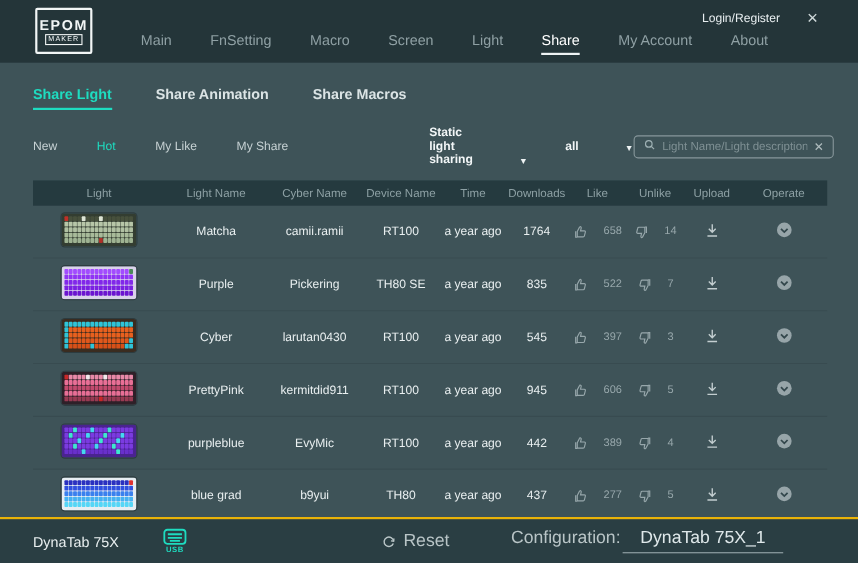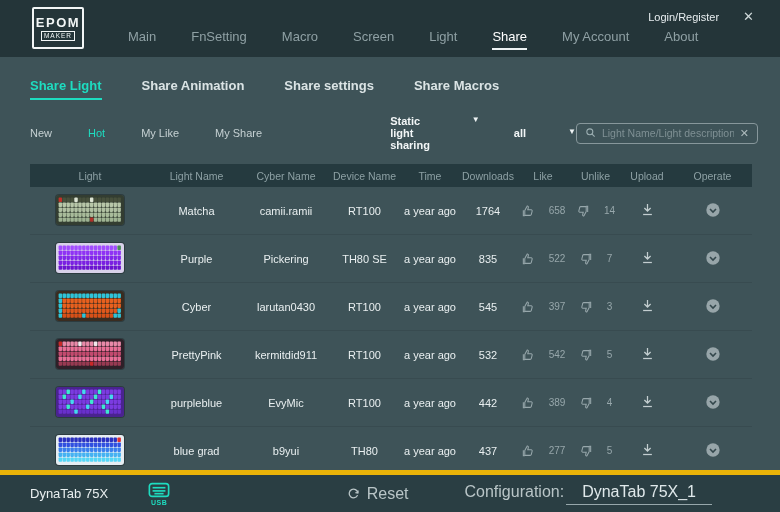--- a/index.html
+++ b/index.html
@@ -15,35 +15,35 @@
   .logo {
     position:absolute; left:32px; top:7px; width:52px; height:42px;
     border:2px solid #f2f6f6; border-radius:2px; color:#f2f6f6;
     display:flex; flex-direction:column; align-items:center; justify-content:center;
   }
   .logo .l1 { font-size:13px; font-weight:bold; letter-spacing:1.5px; line-height:13px; }
   .logo .l2 { font-size:6.5px; letter-spacing:1px; border:1px solid #f2f6f6; padding:0 2px; margin-top:2px; line-height:8px; }
   .nav { position:absolute; left:128px; bottom:7px; display:flex; gap:35px; font-size:13px; color:#8fa0a4; }
   .nav-item { cursor:pointer; padding-bottom:4px; border-bottom:2px solid transparent; white-space:nowrap; }
   .nav-item.active { color:#ffffff; border-bottom-color:#eef3f4; }
-  .top-right { position:absolute; right:26px; top:10px; display:flex; align-items:center; gap:24px; }
+  .top-right { position:absolute; right:36px; top:10px; display:flex; align-items:center; gap:24px; }
   .login { font-size:11px; color:#e8eef0; cursor:pointer; }
   .close-x { font-size:13px; color:#cfd9da; cursor:pointer; line-height:13px; }
 
   
   .tabs { display:flex; gap:40px; margin:21px 30px 0; font-size:13px; font-weight:bold; color:#dbe4e5; }
   .tab { cursor:pointer; padding-bottom:5px; border-bottom:2px solid transparent; }
   .tab.active { color:#1edcc0; border-bottom-color:#1edcc0; }
 
   
   .filter-row { display:flex; align-items:center; margin:15px 28px 0 30px; font-size:11px; color:#c6d1d3; }
   .flink { cursor:pointer; white-space:nowrap; }
   .flink.active { color:#1edcc0; }
   .fdiv { width:1px; height:12px; background:#6e7e82; margin:0 18px; }
-  .dd { display:flex; align-items:flex-start; font-size:11px; font-weight:bold; color:#f2f6f7; cursor:pointer; }
+  .dd { display:flex; align-items:flex-end; font-size:11px; font-weight:bold; color:#f2f6f7; cursor:pointer; }
   .dd .caret { margin-left:42px; font-size:8px; color:#eef3f4; }
   .dd1 { margin-left:128px; }
   .dd2 { margin-left:34px; }
   .search {
     margin-left:auto; width:182px; height:21px; border:1px solid #87979b; border-radius:4px;
     display:flex; align-items:center; padding:0 8px; color:#8fa1a5;
   }
   .search svg { flex:none; }
   .search input {
     flex:1; min-width:0; background:transparent; border:none; outline:none;
@@ -70,21 +70,21 @@
   .pager { display:flex; align-items:center; justify-content:center; height:27px; font-size:11px; color:#8da0a4; }
   .page, .pg-arrow { margin:0 11px; cursor:pointer; }
   .page.active { color:#ffffff; font-weight:bold; }
   .redirect { margin-left:26px; }
   .goto-input { width:34px; background:transparent; border:none; outline:none; color:#dfe8ea; font-size:11px; margin:0 4px; }
   .page-word { margin-left:4px; }
 
   
   .footer {
     position:absolute; left:0; right:0; bottom:0; height:42px; background:#2a3e43;
-    border-top:5px solid #eab308; display:flex; align-items:center; padding:0 68px 0 30px;
+    border-top:2px solid #eab308; display:flex; align-items:center; padding:0 68px 0 30px;
   }
   .device { font-size:13px; color:#e9eff0; }
   .usb { margin-left:40px; display:flex; flex-direction:column; align-items:center; color:#1edcc0; }
   .usb .lbl { font-size:7px; font-weight:bold; margin-top:1px; letter-spacing:0.5px; }
   .f-right { margin-left:auto; display:flex; align-items:center; color:#b9c5c7; font-size:16px; }
   .reset { display:flex; align-items:center; gap:7px; cursor:pointer; }
   .config { margin-left:56px; display:flex; align-items:baseline; }
   .config-value { border-bottom:1px solid #97a7ab; padding:0 16px 3px; color:#dfe8ea; margin-left:2px; cursor:text; }
 </style>
 </head>
@@ -107,21 +107,20 @@
   </div>
   <div class="top-right">
     <span class="login">Login/Register</span>
     <span class="close-x">✕</span>
   </div>
 </div>
 
 <div class="tabs">
   <div class="tab active">Share Light</div>
   <div class="tab">Share Animation</div>
-  <div class="tab">Share settings</div>
   <div class="tab">Share Macros</div>
 </div>
 
 <div class="filter-row">
   <span class="flink">New</span>
   <span class="fdiv"></span>
   <span class="flink active">Hot</span>
   <span class="fdiv"></span>
   <span class="flink">My Like</span>
   <span class="fdiv"></span>
@@ -600,28 +599,28 @@
               <rect x="45.72" y="22.44" width="3.5" height="4.4" rx="0.8" fill="#983a52"></rect>
               <rect x="49.64" y="22.44" width="3.5" height="4.4" rx="0.8" fill="#983a52"></rect>
               <rect x="53.56" y="22.44" width="3.5" height="4.4" rx="0.8" fill="#983a52"></rect>
               <rect x="57.48" y="22.44" width="3.5" height="4.4" rx="0.8" fill="#983a52"></rect>
               <rect x="61.40" y="22.44" width="3.5" height="4.4" rx="0.8" fill="#983a52"></rect>
             </svg></span></div>
     <div>PrettyPink</div>
     <div>kermitdid911</div>
     <div>RT100</div>
     <div>a year ago</div>
-    <div>532</div>
+    <div>945</div>
     <div class="cnt-cell">
       <span>
         <svg width="14" height="14" viewBox="0 0 24 24" fill="none" stroke="#97a7ab" stroke-width="1.8">
           <path d="M4 10.5v9.5h2.5 M6.5 11l3.6-6.8c.3-.6 1.1-.9 1.7-.5.7.4 1 1.2.8 2L11.6 10h5.9c1.1 0 1.9 1 1.6 2.1l-1.5 5.9c-.2.9-1 1.5-1.9 1.5H6.5z"></path>
         </svg>
       </span>
-      <span class="cnt">542</span>
+      <span class="cnt">606</span>
     </div>
     <div class="cnt-cell">
       <span>
         <svg width="14" height="14" viewBox="0 0 24 24" fill="none" stroke="#97a7ab" stroke-width="1.8" style="transform:rotate(180deg)">
           <path d="M4 10.5v9.5h2.5 M6.5 11l3.6-6.8c.3-.6 1.1-.9 1.7-.5.7.4 1 1.2.8 2L11.6 10h5.9c1.1 0 1.9 1 1.6 2.1l-1.5 5.9c-.2.9-1 1.5-1.9 1.5H6.5z"></path>
         </svg>
       </span>
       <span class="cnt">5</span>
     </div>
     <div class="up-cell"><span class="icon-btn">

